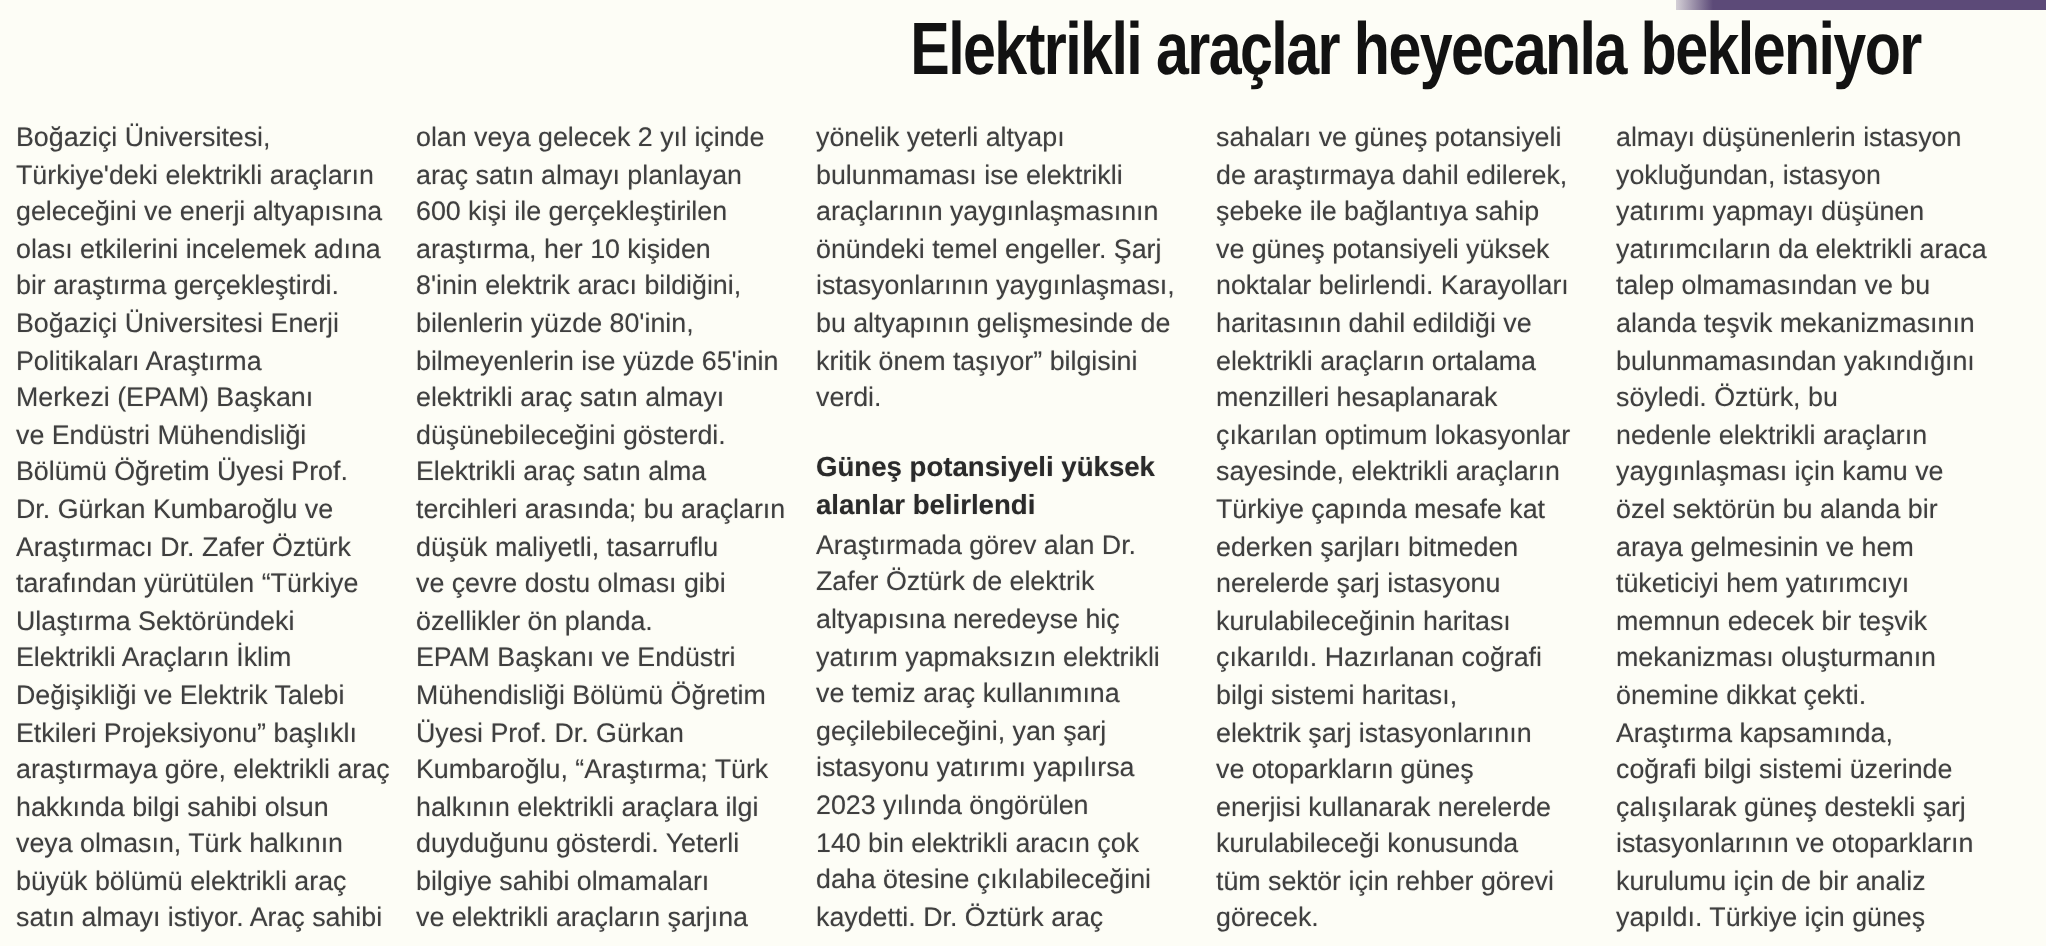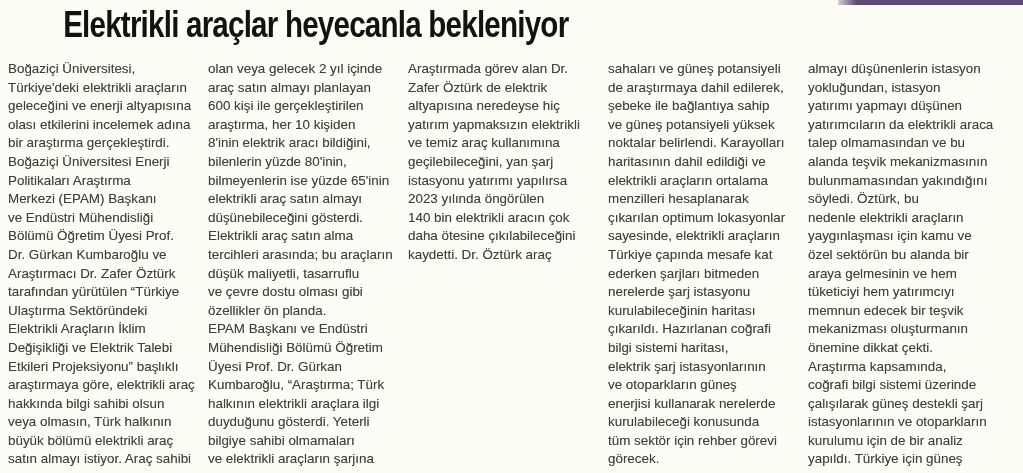--- a/index.html
+++ b/index.html
@@ -20,21 +20,21 @@
     left: 838px;
     right: 0;
     height: 5px;
     background: linear-gradient(90deg, rgba(92,74,120,0.25) 0%, #5c4a78 10%, #5c4a78 100%);
   }
   .headline-wrap {
     position: absolute;
     top: 4px;
     left: 0;
     width: 100%;
-    text-align: left;
+    text-align: right;
   }
   .headline {
     display: inline-block;
     margin: 0;
     font-weight: 700;
     font-size: 37px;
     letter-spacing: -1px;
     color: #121212;
     transform: scaleX(0.80);
     transform-origin: center top;
@@ -121,20 +121,30 @@
 EPAM Başkanı ve Endüstri
 Mühendisliği Bölümü Öğretim
 Üyesi Prof. Dr. Gürkan
 Kumbaroğlu, “Araştırma; Türk
 halkının elektrikli araçlara ilgi
 duyduğunu gösterdi. Yeterli
 bilgiye sahibi olmamaları
 ve elektrikli araçların şarjına</div>
     </div>
     <div class="col">
+      <div class="body-text">yönelik yeterli altyapı
+bulunmaması ise elektrikli
+araçlarının yaygınlaşmasının
+önündeki temel engeller. Şarj
+istasyonlarının yaygınlaşması,
+bu altyapının gelişmesinde de
+kritik önem taşıyor” bilgisini
+verdi.</div>
+      <div class="subhead">Güneş potansiyeli yüksek
+alanlar belirlendi</div>
       <div class="body-text">Araştırmada görev alan Dr.
 Zafer Öztürk de elektrik
 altyapısına neredeyse hiç
 yatırım yapmaksızın elektrikli
 ve temiz araç kullanımına
 geçilebileceğini, yan şarj
 istasyonu yatırımı yapılırsa
 2023 yılında öngörülen
 140 bin elektrikli aracın çok
 daha ötesine çıkılabileceğini

